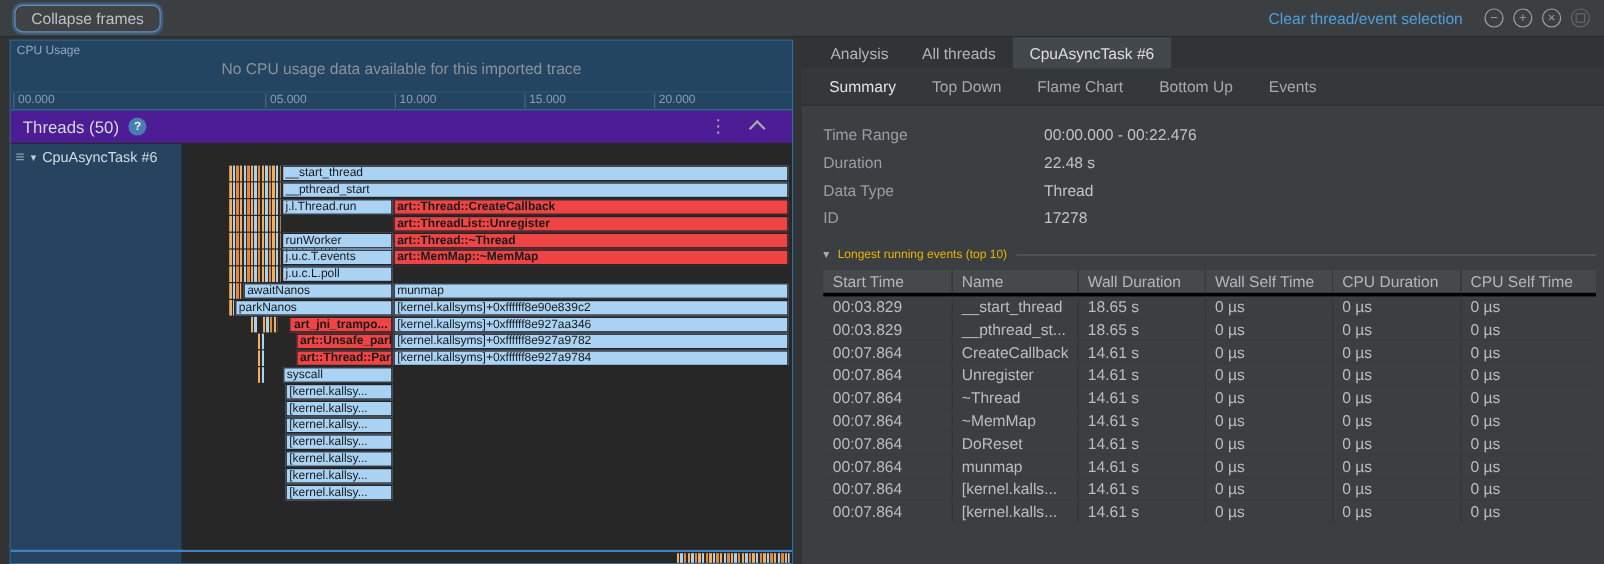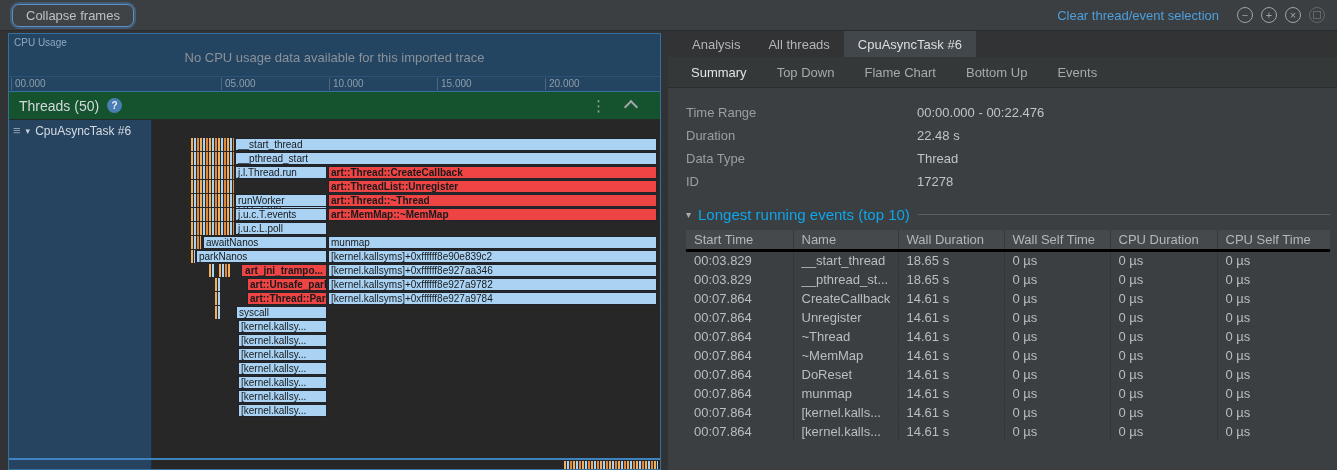--- a/index.html
+++ b/index.html
@@ -21,21 +21,21 @@
 
   
   .left-stage{position:absolute;left:8px;top:33px;width:651px;bottom:0;border:1px solid #356f9e;
               display:flex;flex-direction:column;box-sizing:content-box;background:#272727;}
   .cpu-panel{height:57px;background:#234562;border-bottom:1px solid #356f9e;position:relative;}
   .cpu-title{position:absolute;left:5px;top:3px;font-size:10px;color:#8fa9c0;}
   .cpu-message{position:absolute;left:0;right:0;top:16px;text-align:center;font-size:13px;color:#8c9299;}
   .time-axis{position:absolute;left:0;right:0;bottom:0;height:14px;border-top:1px solid #2e5174;}
   .tick{position:absolute;top:1px;font-size:10px;color:#8f9dab;border-left:1px solid #4a6884;padding-left:3px;height:12px;line-height:12px;}
 
-  .threads-header{height:28px;background:#14532d;border-bottom:1px solid #27292b;
+  .threads-header{height:28px;background:#4c1d95;border-bottom:1px solid #27292b;
                   display:flex;align-items:center;gap:8px;padding:0 10px;box-sizing:border-box;}
   .threads-title{font-size:14px;color:#d4d8db;}
   .help{width:15px;height:15px;border-radius:50%;background:#4a7db1;color:#eaf0f5;font-size:10px;
         font-weight:bold;display:flex;align-items:center;justify-content:center;}
   .kebab{margin-left:auto;color:#a3a8ac;font-size:15px;line-height:1;padding:0 6px;}
   .chev-up{width:8px;height:8px;border-left:2px solid #a3a8ac;border-top:2px solid #a3a8ac;
            transform:rotate(45deg);margin:3px 14px 0 6px;}
 
   .threads-body{flex:1;display:flex;min-height:0;}
   .thread-label-col{width:143px;background:#26435f;border-right:1px solid #1c2f42;box-sizing:border-box;}
@@ -61,25 +61,25 @@
   .tabs{display:flex;align-items:stretch;height:26px;background:#313335;padding-left:10px;}
   .tab{display:flex;align-items:center;padding:0 14px;font-size:13px;color:#b2b6b9;}
   .tab.selected{background:#42474b;color:#dcdfe1;}
   .subtabs{display:flex;align-items:center;height:30px;background:#353839;border-bottom:1px solid #2b2e30;padding-left:8px;}
   .subtab{padding:0 15px;font-size:13px;color:#a6aaad;}
   .subtab.selected{color:#e1e3e5;}
 
   .summary{padding:13px 7px 0 18px;}
   .field-row{display:flex;align-items:center;height:23px;font-size:13px;}
   .flabel{width:184px;color:#9b9fa3;}
-  .fvalue{color:#c1c4c7;margin-left:47px;}
+  .fvalue{color:#c1c4c7;}
 
   .events-head{display:flex;align-items:center;margin-top:13px;}
   .arrow{color:#a8acaf;font-size:10px;margin-right:7px;}
-  .ev-title{font-size:15px;color:#0ea5e9;white-space:nowrap;}
+  .ev-title{font-size:10px;color:#eab308;white-space:nowrap;}
   .ev-line{flex:1;border-top:1px solid #5b5f62;margin-left:8px;}
 
   table.events{border-collapse:collapse;table-layout:fixed;width:644px;margin-top:7px;font-size:13px;}
   table.events th{background:#45494c;color:#b3b7ba;font-weight:normal;text-align:left;padding:2px 8px;height:20px;
      border-right:1px solid #37393c;border-bottom:3px solid #000000;box-sizing:border-box;white-space:nowrap;overflow:hidden;}
   table.events td{color:#babec1;padding:0 8px;height:19px;border-right:1px solid #333639;
      border-bottom:1px solid #3a3d40;box-sizing:border-box;white-space:nowrap;overflow:hidden;}
   table.events th:last-child,table.events td:last-child{border-right:none;}
 </style>
 </head>

